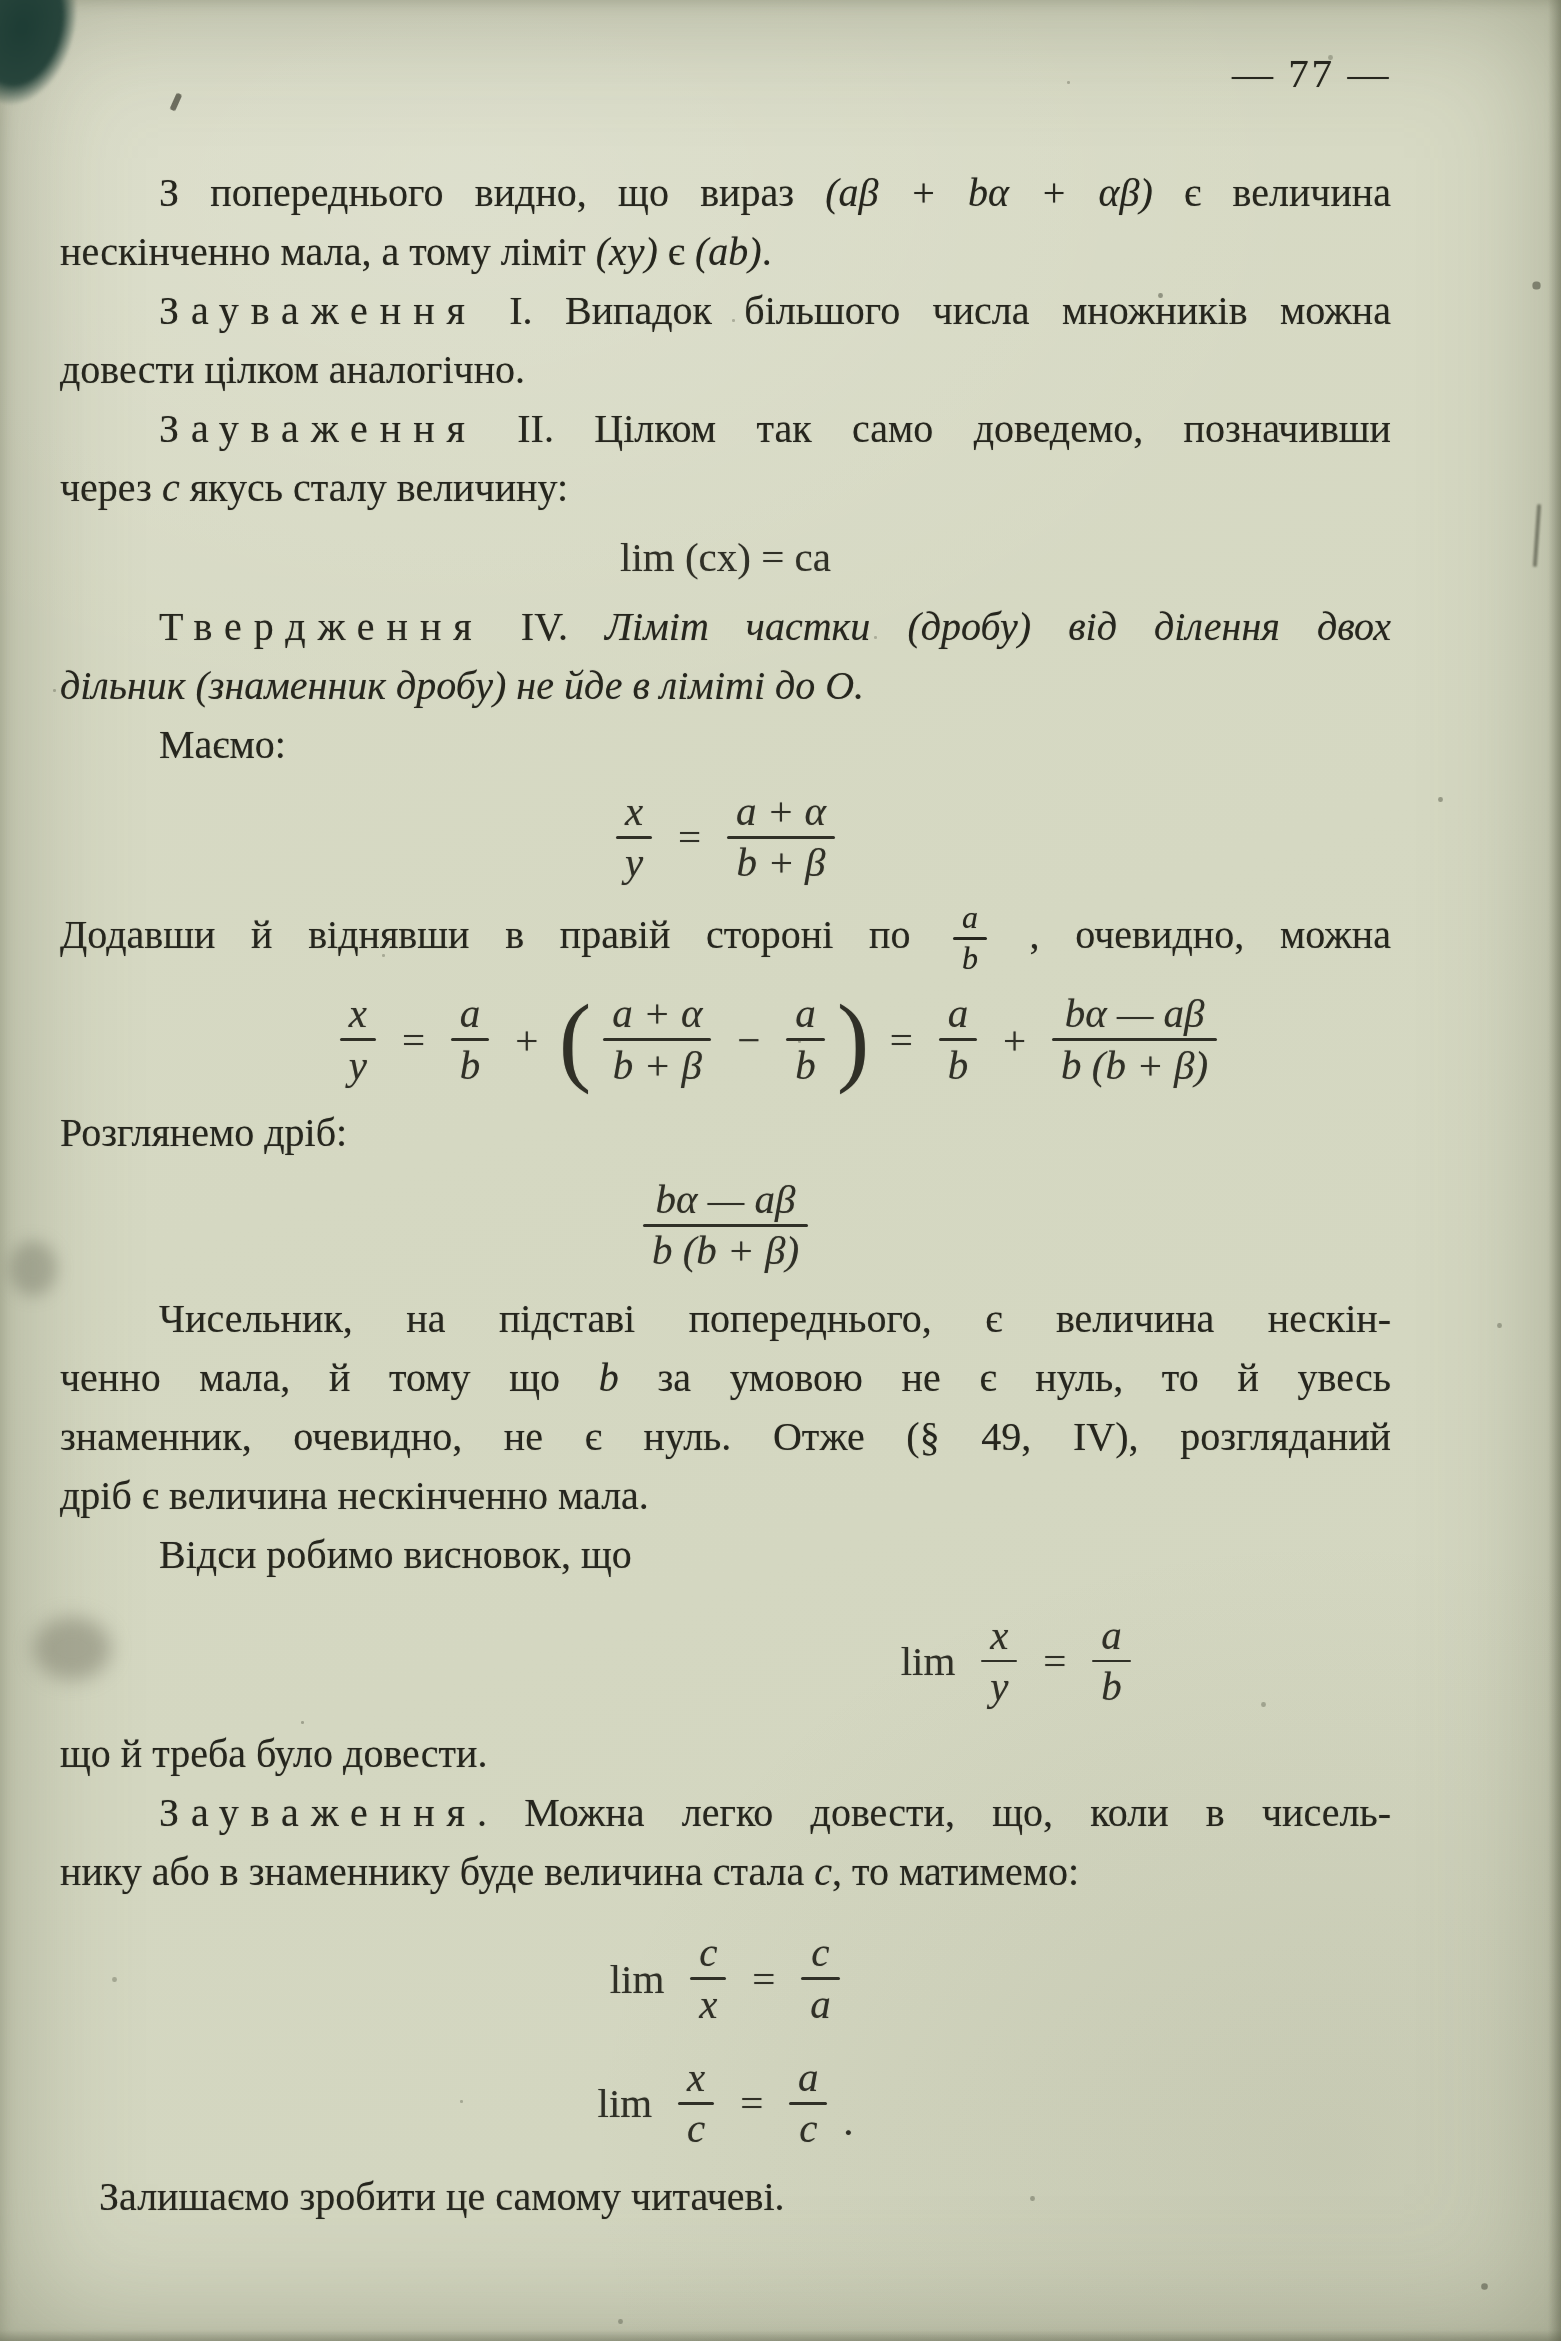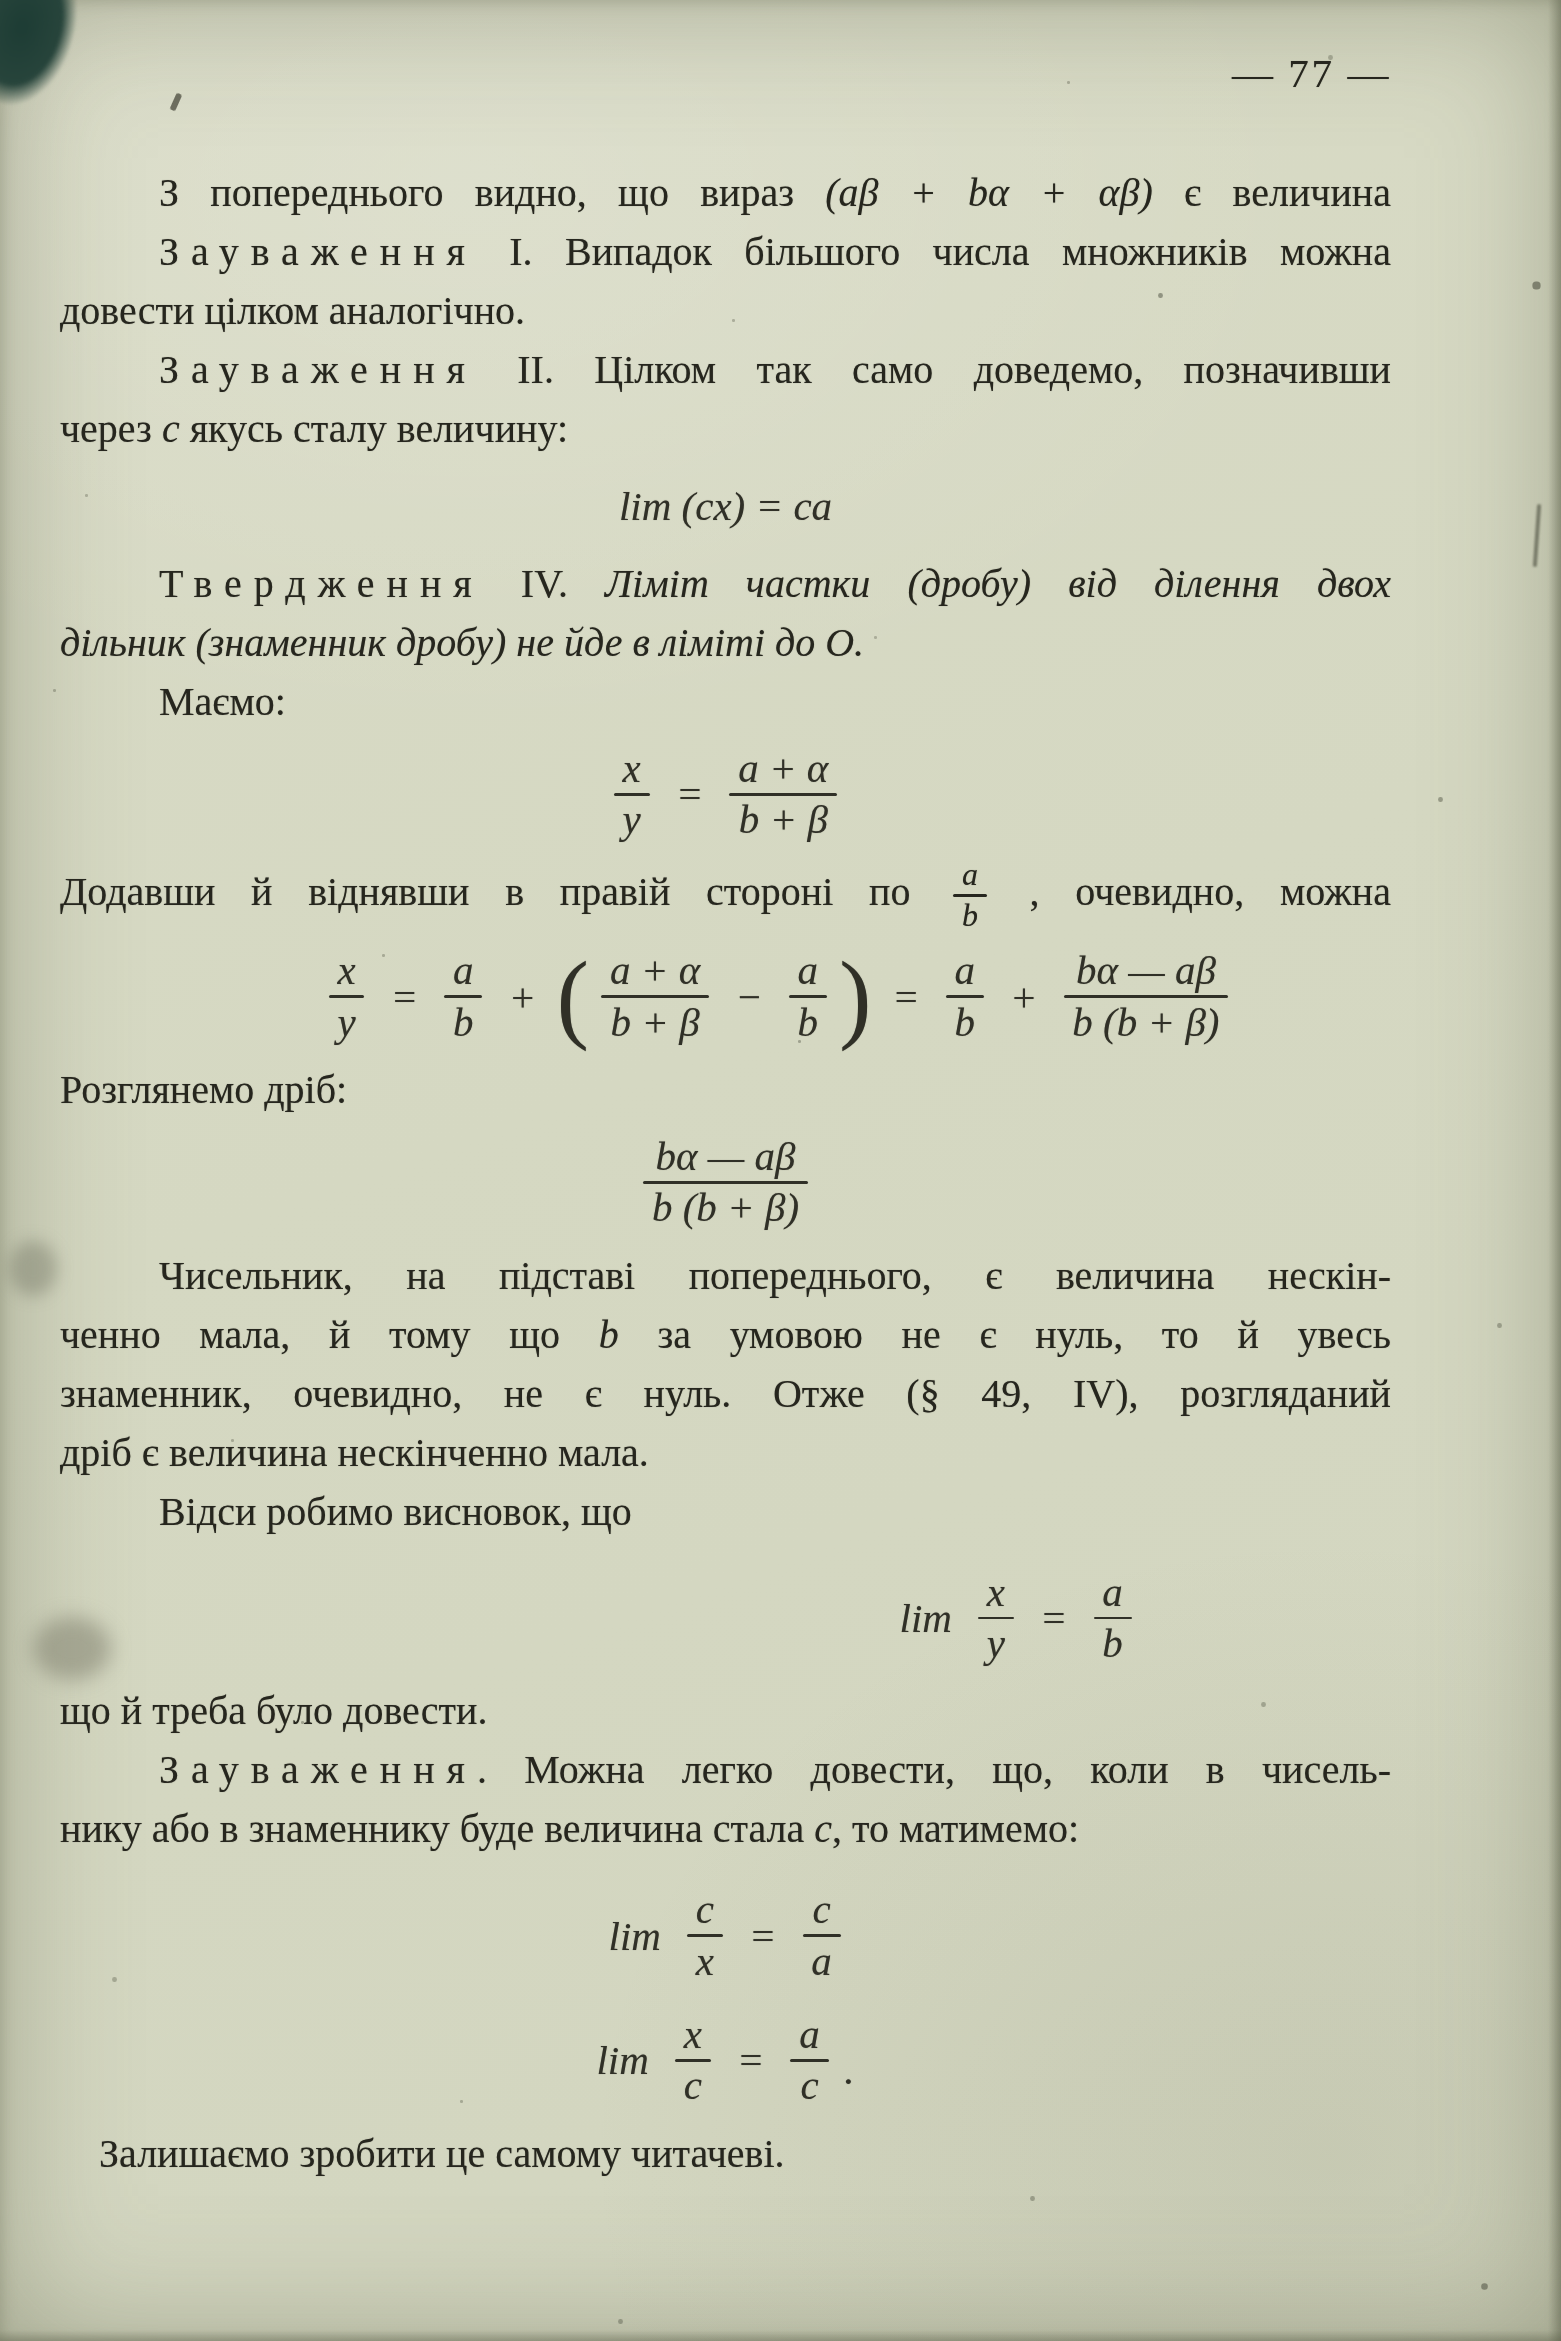--- a/index.html
+++ b/index.html
@@ -34,21 +34,21 @@
     vertical-align:middle;margin:0 8.8px;font-style:italic;
   }
   .frac .num,.frac .den{line-height:1.06;padding:0 8.8px;white-space:nowrap;}
   .frac .bar{height:2.6px;background:currentColor;width:100%;margin:2.6px 0;border-radius:1.8px;}
   .line .frac{font-size:32px;margin:0 7px;}
   .formula{
     display:flex;justify-content:center;align-items:center;
     font-size:41px;margin:16px 0;color:#303027;
     text-shadow:0 0 1px rgba(38,38,30,.42);
   }
-  .formula .ftxt{font-style:italic;margin:8px 7px;white-space:pre;}
+  .formula .ftxt{margin:0 7px;white-space:pre;}
   .formula .ftxt.low{align-self:flex-end;padding-bottom:5.3px;}
   .formula .paren{font-style:normal;font-size:235%;line-height:.85;margin:0 3.5px;transform:scaleY(1.04);}
   .formula.shift-right{transform:translateX(291px);}
   .formula.shift-right-sm{transform:translateX(53px);}
   .formula.gap-top{margin-top:30px;}
   
   .corner-mark{
     position:absolute;left:-30px;top:-51px;width:104px;height:157px;
     background:radial-gradient(ellipse at center,#1d3c34 0%,#27443b 52%,rgba(39,68,59,0) 72%);
     transform:rotate(16deg);filter:blur(1.8px);
@@ -89,20 +89,21 @@
   <div class="smudge-b"></div>
   <div class="crease-dash"></div>
   <div class="tick-mark"></div>
   <div class="specks"></div>
 
   <div class="text-col">
     <div class="page-number">— 77 —</div>
     <div id="content-root">
         <div class="para">
           <div class="line j ind"><span class="t">З попереднього видно, що вираз </span><span class="i">(aβ + bα + αβ)</span><span class="t"> є величина</span></div>
+          <div class="line"><span class="t">нескінченно мала, а тому ліміт </span><span class="i">(xy)</span><span class="t"> є </span><span class="i">(ab)</span><span class="t">.</span></div>
         </div>
         <div class="para">
           <div class="line j ind"><span class="sp">Зауваження</span><span class="t"> І. Випадок більшого числа множників можна</span></div>
           <div class="line"><span class="t">довести цілком  аналогічно.</span></div>
         </div>
         <div class="para">
           <div class="line j ind"><span class="sp">Зауваження</span><span class="t"> ІІ. Цілком так само  доведемо,  позначивши</span></div>
           <div class="line"><span class="t">через </span><span class="i">c</span><span class="t"> якусь сталу величину:</span></div>
         </div>
         <div class="formula">

